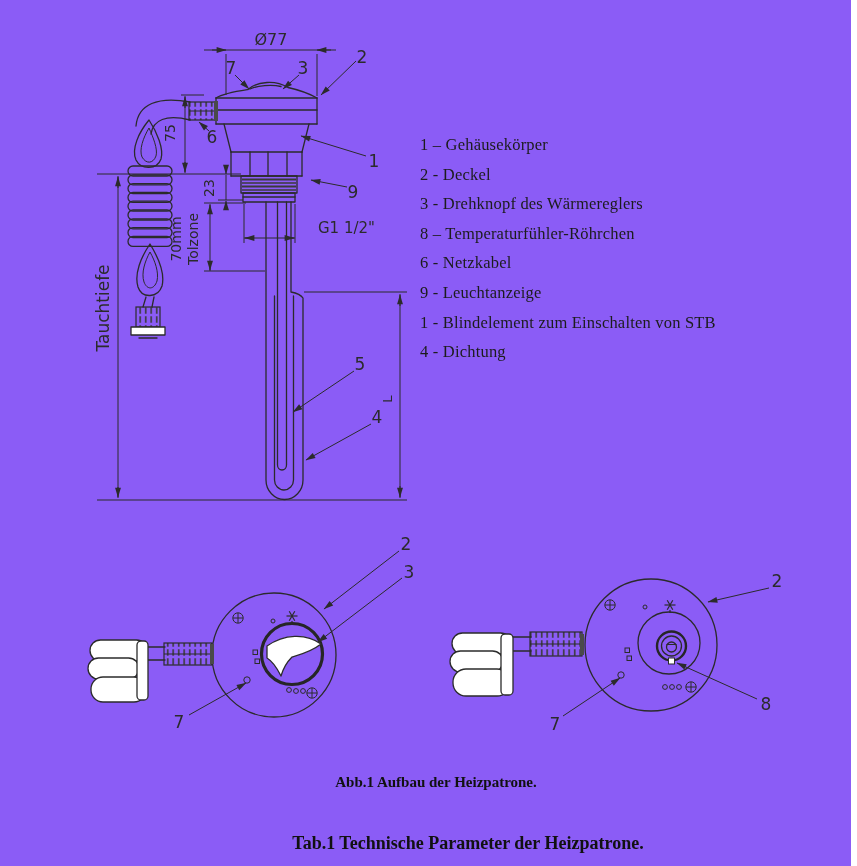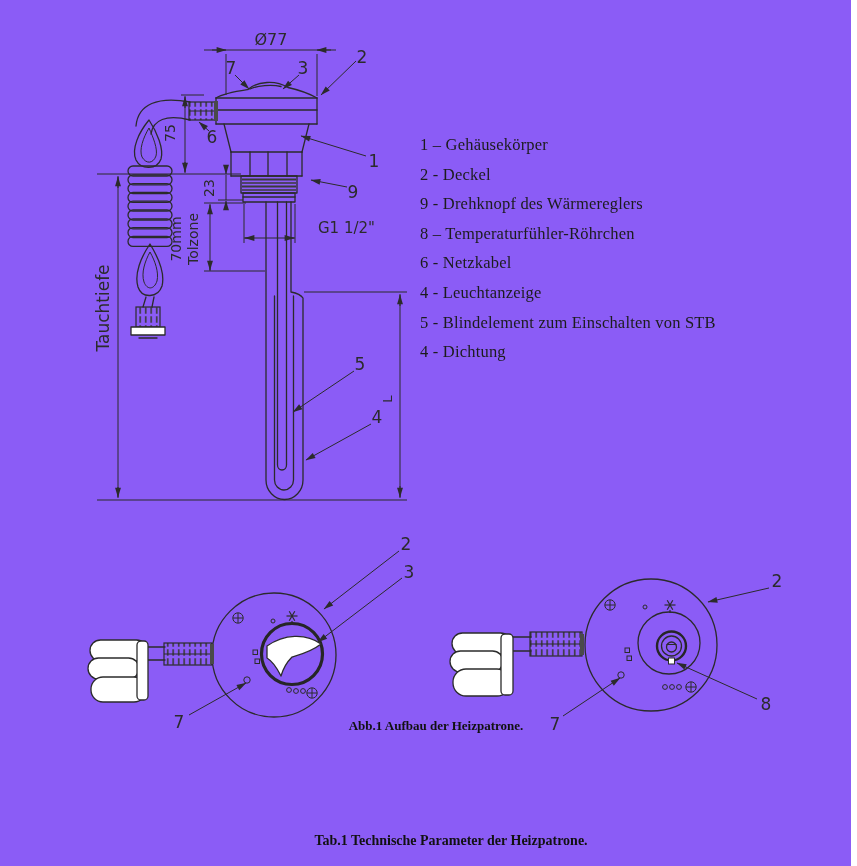--- a/index.html
+++ b/index.html
@@ -10,22 +10,22 @@
   .thin{stroke:#2b2b2b;stroke-width:1;fill:none;}
   .thick{stroke:#262626;stroke-width:3.2;fill:none;}
   .med{stroke:#262626;stroke-width:2.4;fill:none;}
   .fillw{fill:#ffffff;}
   .dim{font:14px "DejaVu Sans",sans-serif;fill:#2b2b2b;}
   .dimbig{font:16px "DejaVu Sans",sans-serif;fill:#2b2b2b;}
   .co{font:17px "DejaVu Sans",sans-serif;fill:#2b2b2b;}
   .legend{position:absolute;left:420px;top:130px;width:360px;color:#1c1c1c;
           font-size:16.5px;line-height:29.6px;letter-spacing:.2px;}
   .caption{position:absolute;text-align:center;color:#111;font-weight:bold;}
-  #cap-fig{left:276px;top:718px;width:320px;font-size:13px;}
-  #cap-tab{left:244px;top:833px;width:414px;font-size:14px;}
+  #cap-fig{left:276px;top:774px;width:320px;font-size:15px;}
+  #cap-tab{left:261px;top:833px;width:414px;font-size:18px;}
 </style>
 </head>
 <body>
 
 <div id="page">
 
 <svg width="857" height="866" viewBox="0 0 857 866">
   <defs>
     <marker id="arr" viewBox="0 0 12 8" refX="11" refY="4" markerWidth="11" markerHeight="7.5" orient="auto">
       <path d="M0.8,0.8 L11.5,4 L0.8,7.2 Z" fill="#2b2b2b"></path>
@@ -294,24 +294,24 @@
     <line class="thin" x1="563" y1="716" x2="620" y2="678" marker-end="url(#arr)"></line>
     <text class="co" x="777" y="587" text-anchor="middle">2</text>
     <text class="co" x="766" y="710" text-anchor="middle">8</text>
     <text class="co" x="555" y="730" text-anchor="middle">7</text>
   </g>
 </svg>
 
   <div class="legend">
     <div>1 – Gehäusekörper</div>
     <div>2 - Deckel</div>
-    <div>9 - Drehknopf des Wärmereglers</div>
+    <div>3 - Drehknopf des Wärmereglers</div>
     <div>8 – Temperaturfühler-Röhrchen</div>
     <div>6 - Netzkabel</div>
-    <div>4 - Leuchtanzeige</div>
-    <div>5 - Blindelement zum Einschalten von STB</div>
+    <div>9 - Leuchtanzeige</div>
+    <div>1 - Blindelement zum Einschalten von STB</div>
     <div>4 - Dichtung</div>
   </div>
 
   <div id="cap-fig" class="caption">Abb.1 Aufbau der Heizpatrone.</div>
   <div id="cap-tab" class="caption">Tab.1 Technische Parameter der Heizpatrone.</div>
 
 </div>
 
 </body></html>

